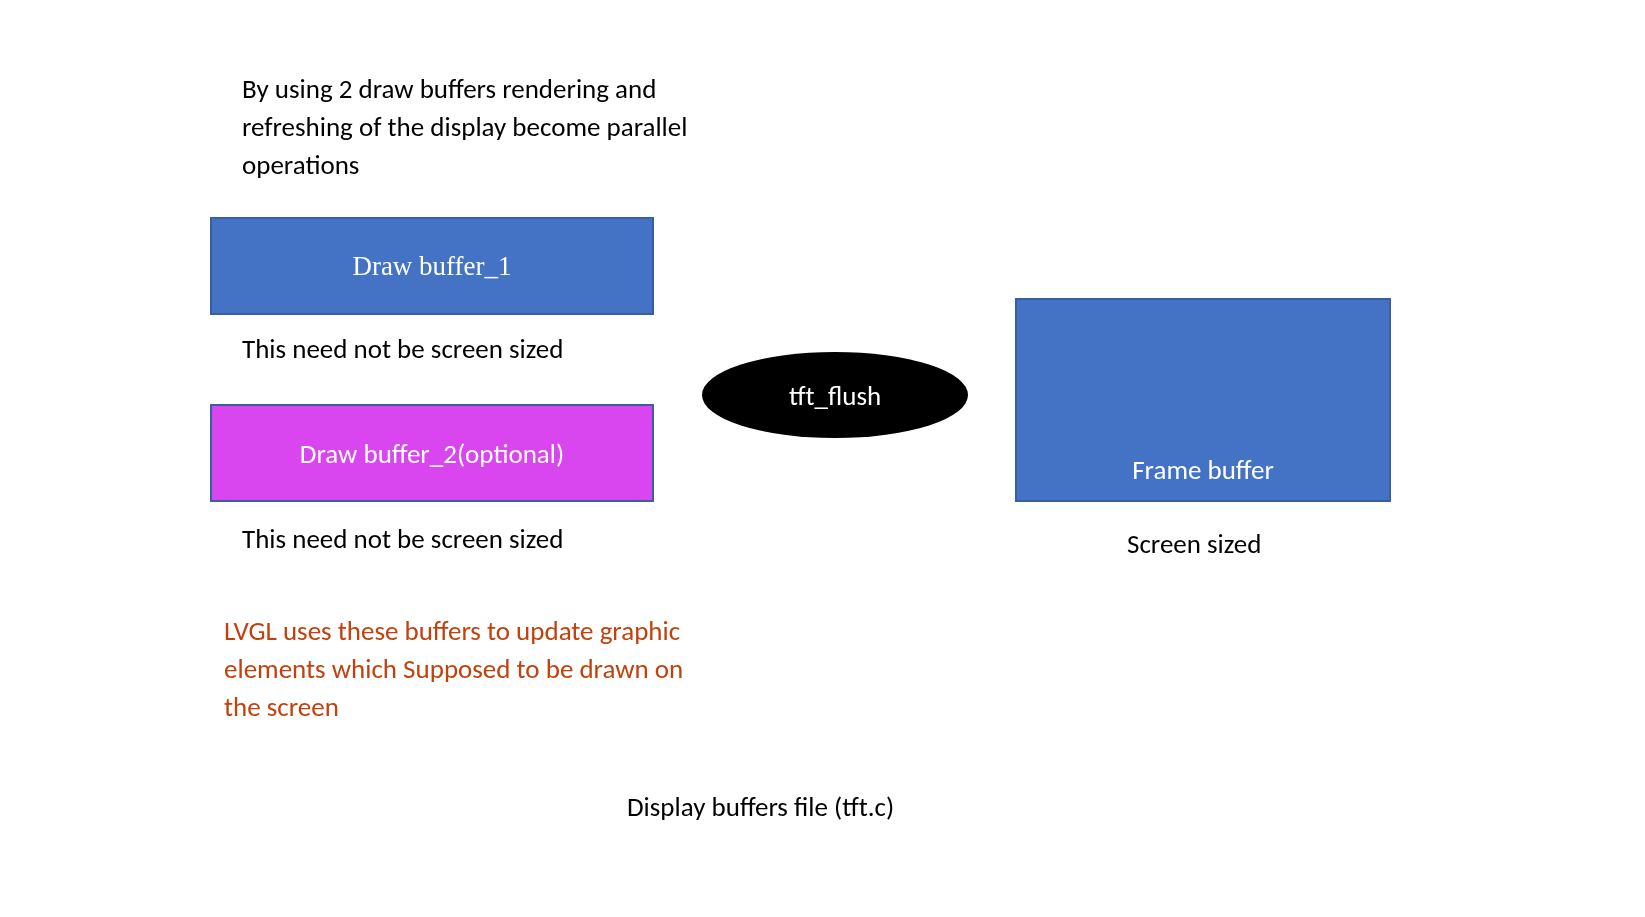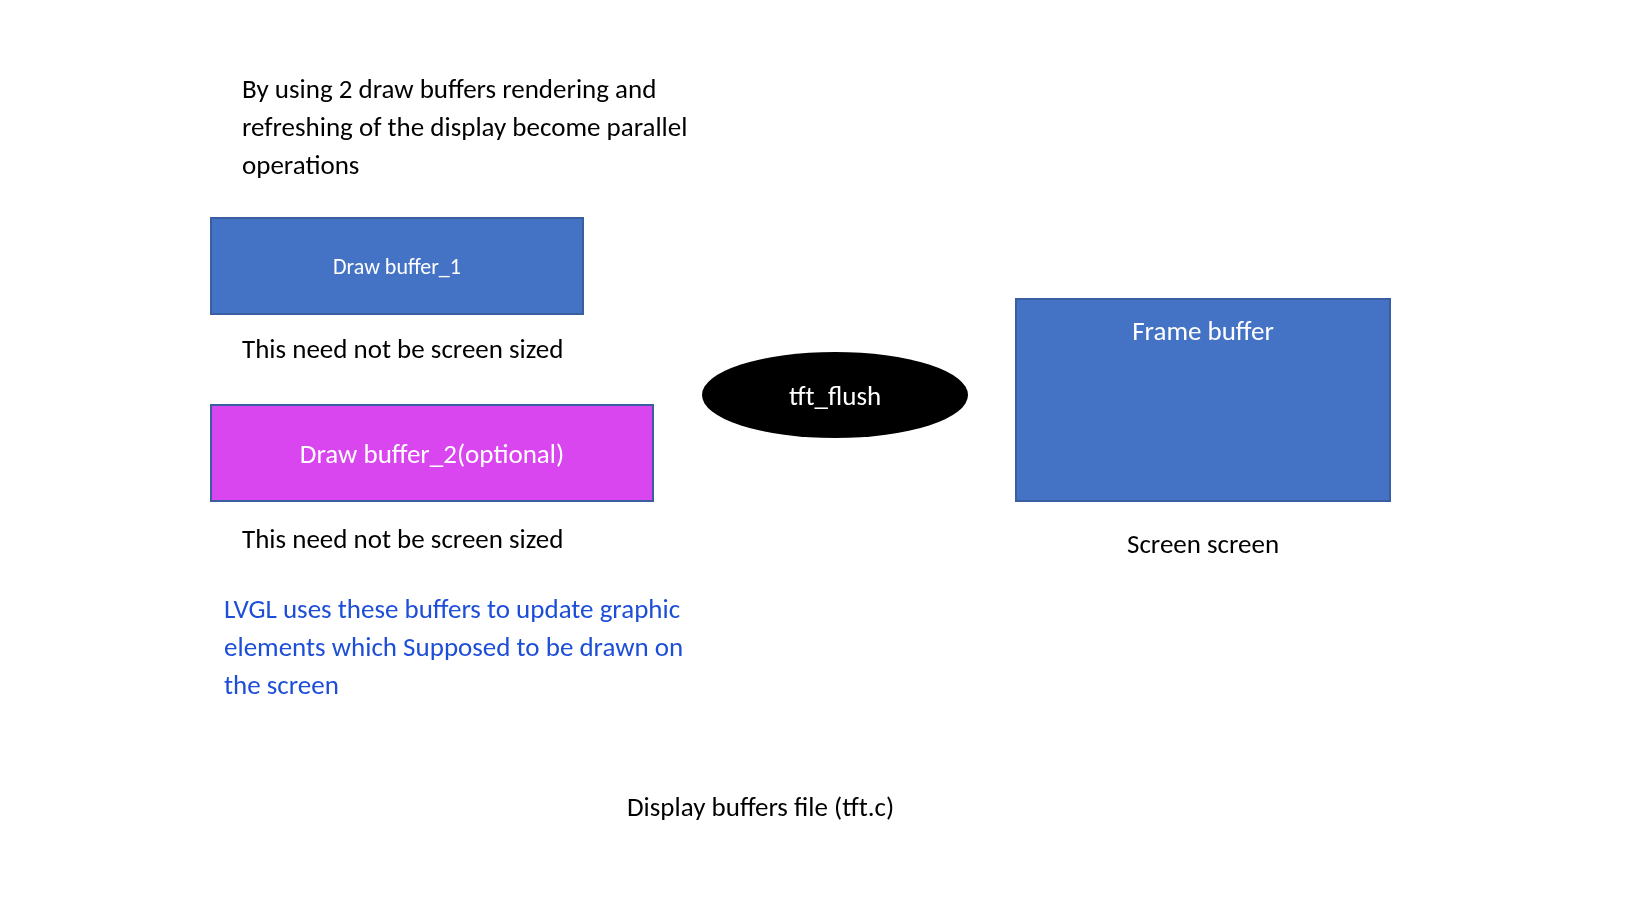--- a/index.html
+++ b/index.html
@@ -20,29 +20,30 @@
       top: 28px;
       width: 460px;
       font-size: 27px;
       line-height: 1.4;
       color: #000;
     }
     .draw-buffer-1 {
       position: absolute;
       left: 168px;
       top: 175px;
-      width: 374px;
+      width: 444px;
       height: 98px;
       background: #4472C4;
       border: 2px solid #3a5fa0;
       display: flex;
       align-items: center;
       justify-content: center;
       color: #fff;
-      font-size: 22px;
+      font-size: 27px;
+      font-family: Liberation Serif, serif;
     }
     .caption-1 {
       position: absolute;
       left: 200px;
       top: 290px;
       font-size: 27px;
       color: #000;
     }
     .draw-buffer-2 {
       position: absolute;
@@ -81,40 +82,40 @@
     }
     .frame-buffer {
       position: absolute;
       left: 973px;
       top: 256px;
       width: 376px;
       height: 204px;
       background: #4472C4;
       border: 2px solid #3a5fa0;
       display: flex;
-      align-items: flex-start;
+      align-items: flex-end;
       justify-content: center;
       color: #fff;
       font-size: 27px;
     }
     .caption-fb {
       position: absolute;
       left: 1085px;
       top: 485px;
       font-size: 27px;
       color: #000;
     }
     .lvgl-text {
       position: absolute;
       left: 182px;
-      top: 548px;
+      top: 570px;
       width: 460px;
       font-size: 27px;
       line-height: 1.4;
-      color: #1d4ed8;
+      color: #c2410c;
     }
     .footer-text {
       position: absolute;
       left: 585px;
       top: 748px;
       font-size: 27px;
       color: #000;
     }
   </style>
 </head>
@@ -132,17 +133,17 @@
 </div>
 <div class="caption-2">This need not be screen sized</div>
 
 <div class="tft-flush">
   <span>tft_flush</span>
 </div>
 
 <div class="frame-buffer">
   <span>Frame buffer</span>
 </div>
-<div class="caption-fb">Screen screen</div>
+<div class="caption-fb">Screen sized</div>
 
 <div class="lvgl-text">LVGL uses these buffers to update graphic elements which Supposed to be drawn on the screen</div>
 
 <div class="footer-text">Display buffers file (tft.c)</div>
 
 </body></html>

